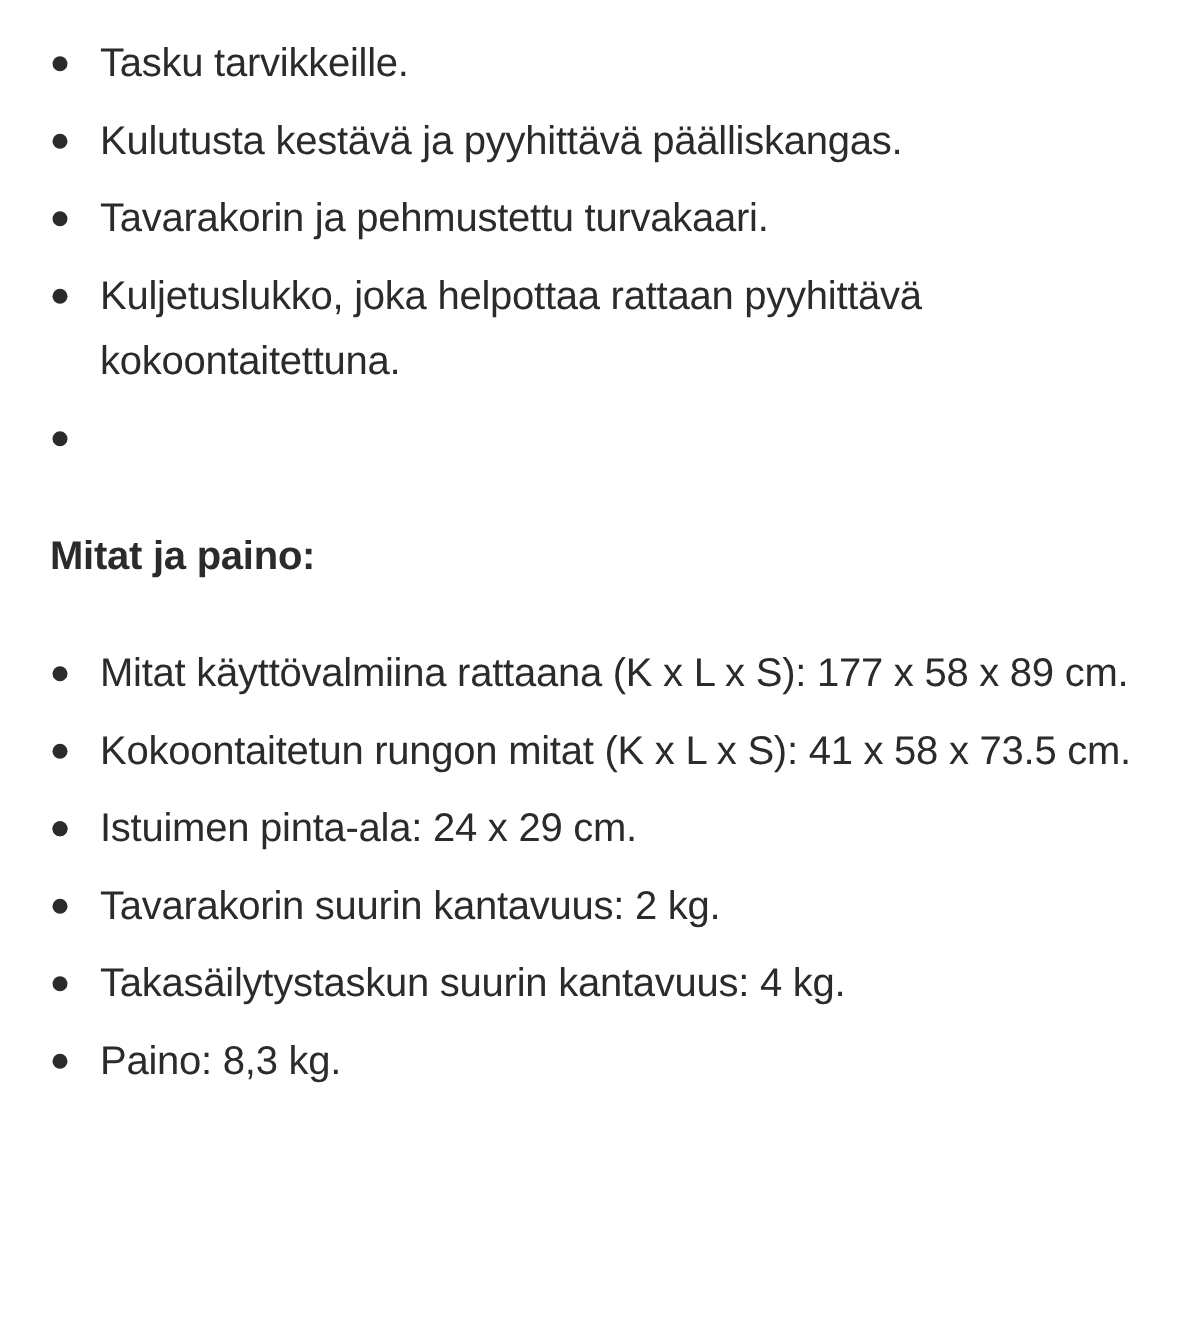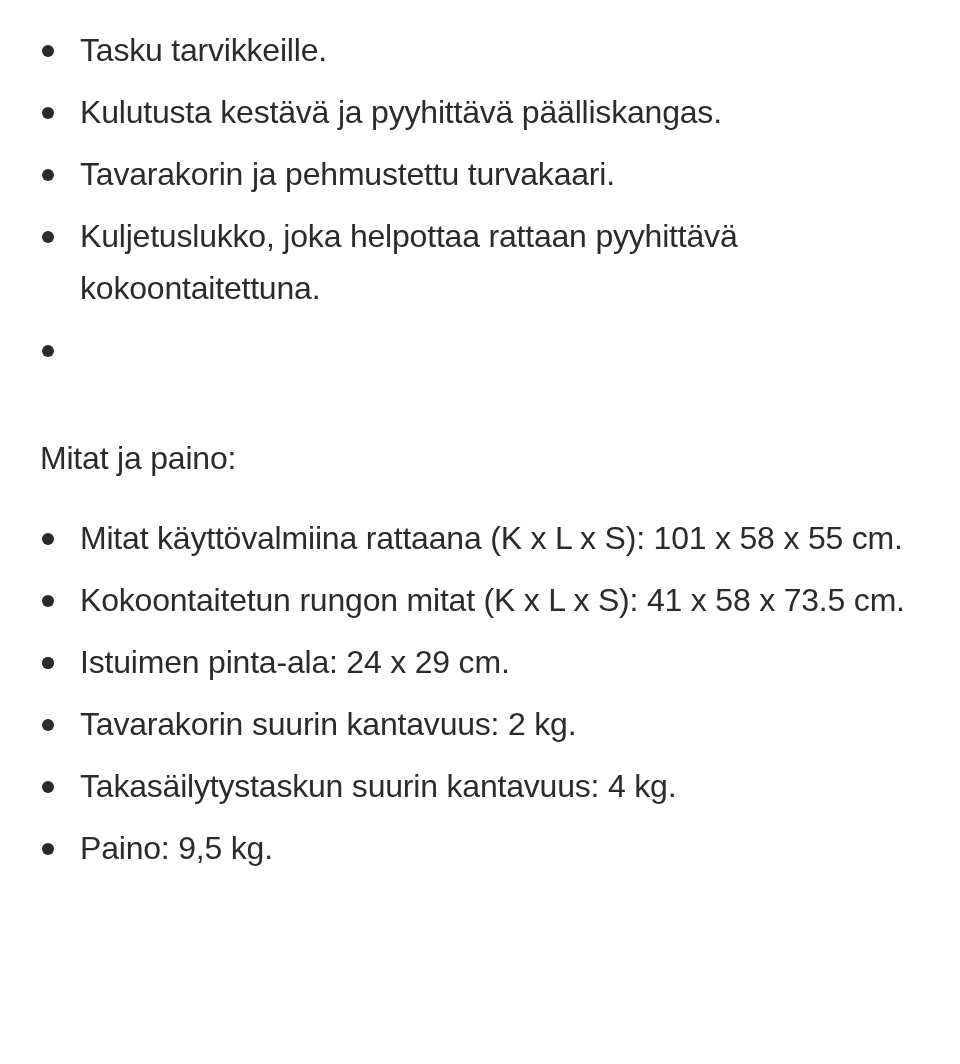--- a/index.html
+++ b/index.html
@@ -17,41 +17,41 @@
       letter-spacing: -0.2px;
     }
     .bullet {
       position: absolute; left: 42px; top: 21px;
       width: 12px; height: 12px; border-radius: 50%;
       background: #2b2b2b;
     }
     #list1 { top: 24px; }
     #list1 li { margin-bottom: 10px; }
     .heading {
-      position: absolute; left: 40px; top: 432px;
-      font-size: 32px; font-weight: normal; line-height: 52px;
+      position: absolute; left: 40px; top: 418px;
+      font-size: 32px; font-weight: bold; line-height: 52px;
       letter-spacing: -0.2px;
     }
     #list2 { top: 512px; }
     #list2 li { margin-bottom: 10px; }
   </style>
 </head>
 <body>
 
 <ul class="list" id="list1">
   <li><span class="bullet"></span><span>Tasku tarvikkeille.</span></li>
   <li><span class="bullet"></span><span>Kulutusta kestävä ja pyyhittävä päälliskangas.</span></li>
   <li><span class="bullet"></span><span>Tavarakorin ja pehmustettu turvakaari.</span></li>
   <li><span class="bullet"></span><span>Kuljetuslukko, joka helpottaa rattaan pyyhittävä kokoontaitettuna.</span></li>
   <li><span class="bullet"></span></li>
 </ul>
 
 <div class="heading">Mitat ja paino:</div>
 
 <ul class="list" id="list2">
-  <li><span class="bullet"></span><span>Mitat käyttövalmiina rattaana (K x L x S): 101 x 58 x 55 cm.</span></li>
+  <li><span class="bullet"></span><span>Mitat käyttövalmiina rattaana (K x L x S): 177 x 58 x 89 cm.</span></li>
   <li><span class="bullet"></span><span>Kokoontaitetun rungon mitat (K x L x S): 41 x 58 x 73.5 cm.</span></li>
   <li><span class="bullet"></span></li>
   <li><span class="bullet"></span><span>Istuimen pinta-ala: 24 x 29 cm.</span></li>
   <li><span class="bullet"></span><span>Tavarakorin suurin kantavuus: 2 kg.</span></li>
   <li><span class="bullet"></span><span>Takasäilytystaskun suurin kantavuus: 4 kg.</span></li>
-  <li><span class="bullet"></span><span>Paino: 9,5 kg.</span></li>
+  <li><span class="bullet"></span><span>Paino: 8,3 kg.</span></li>
 </ul>
 
 </body></html>

